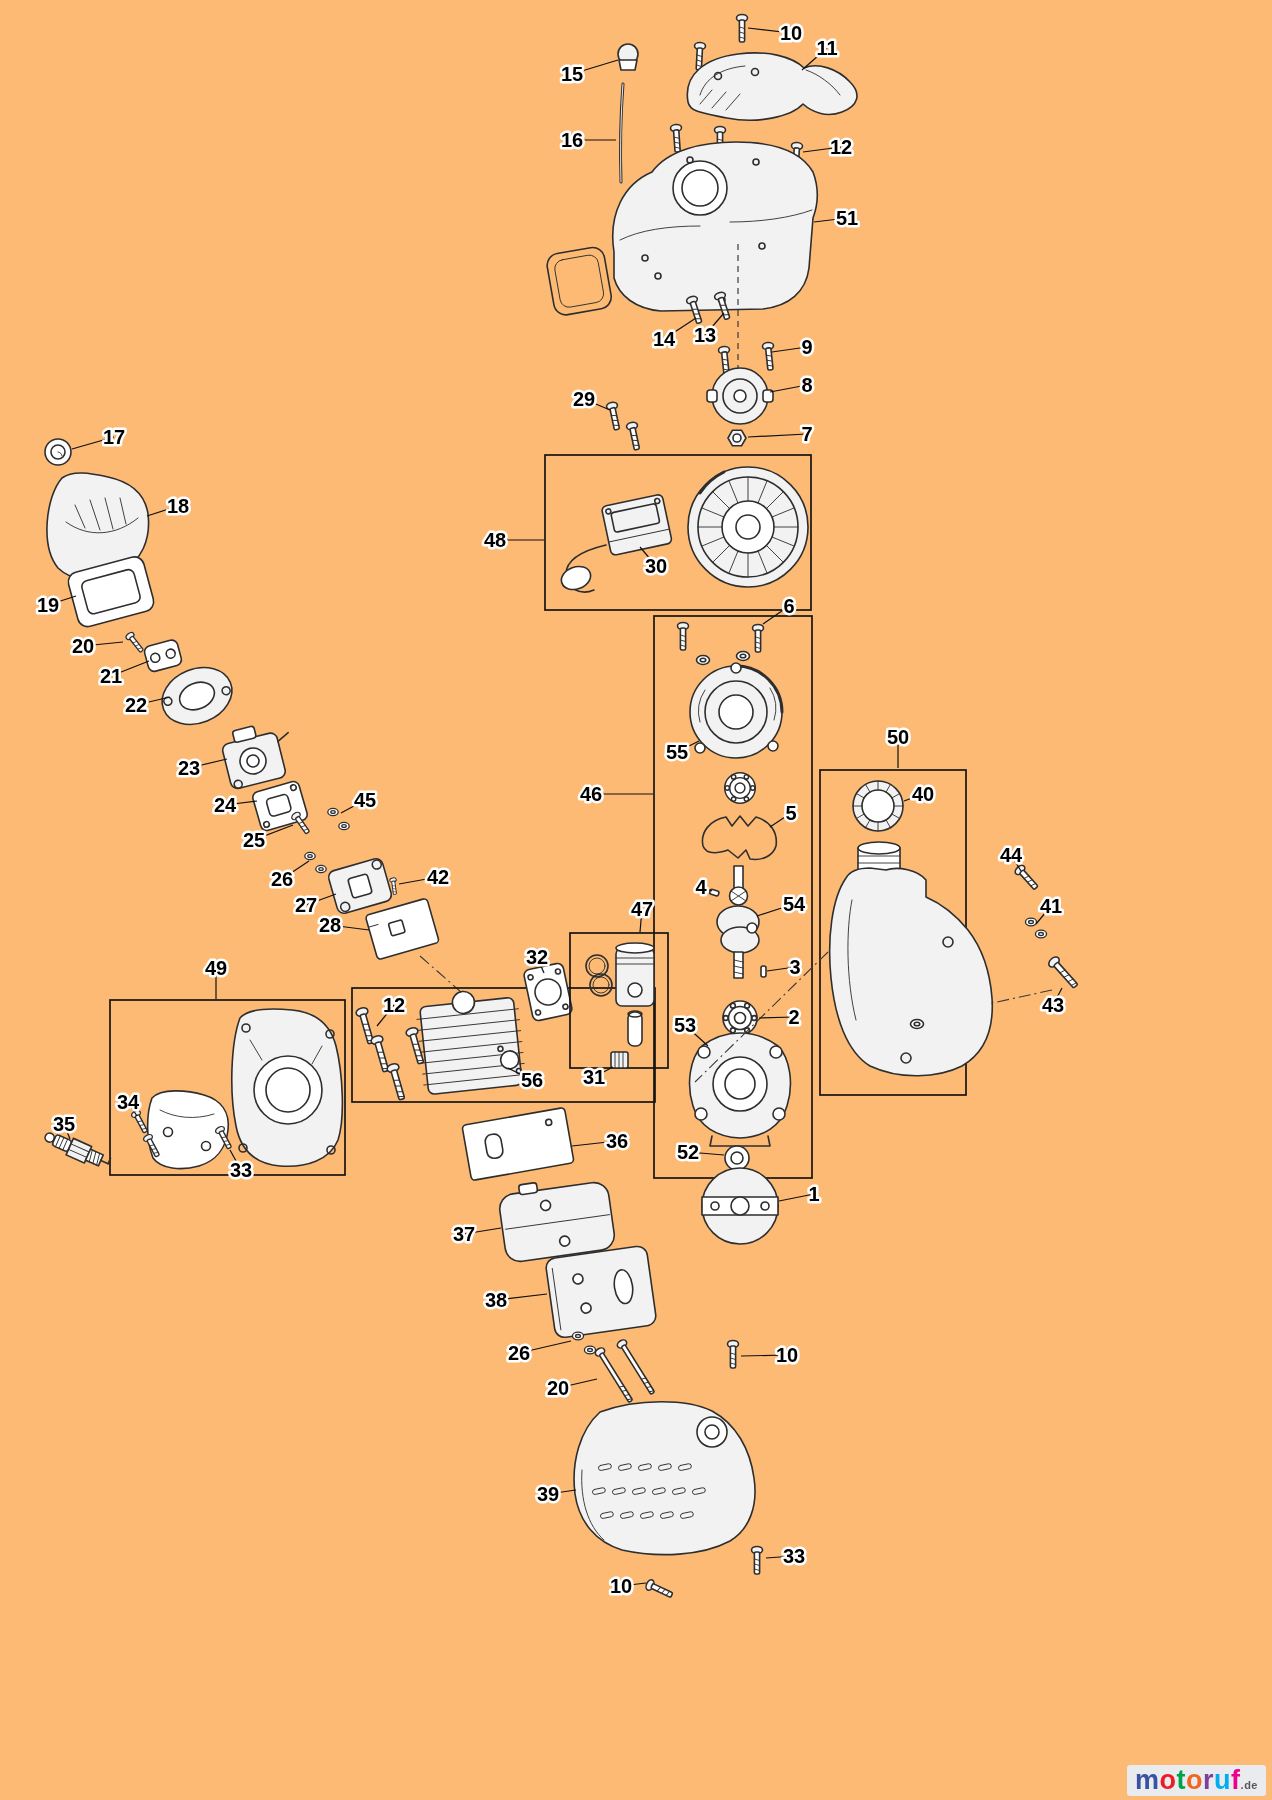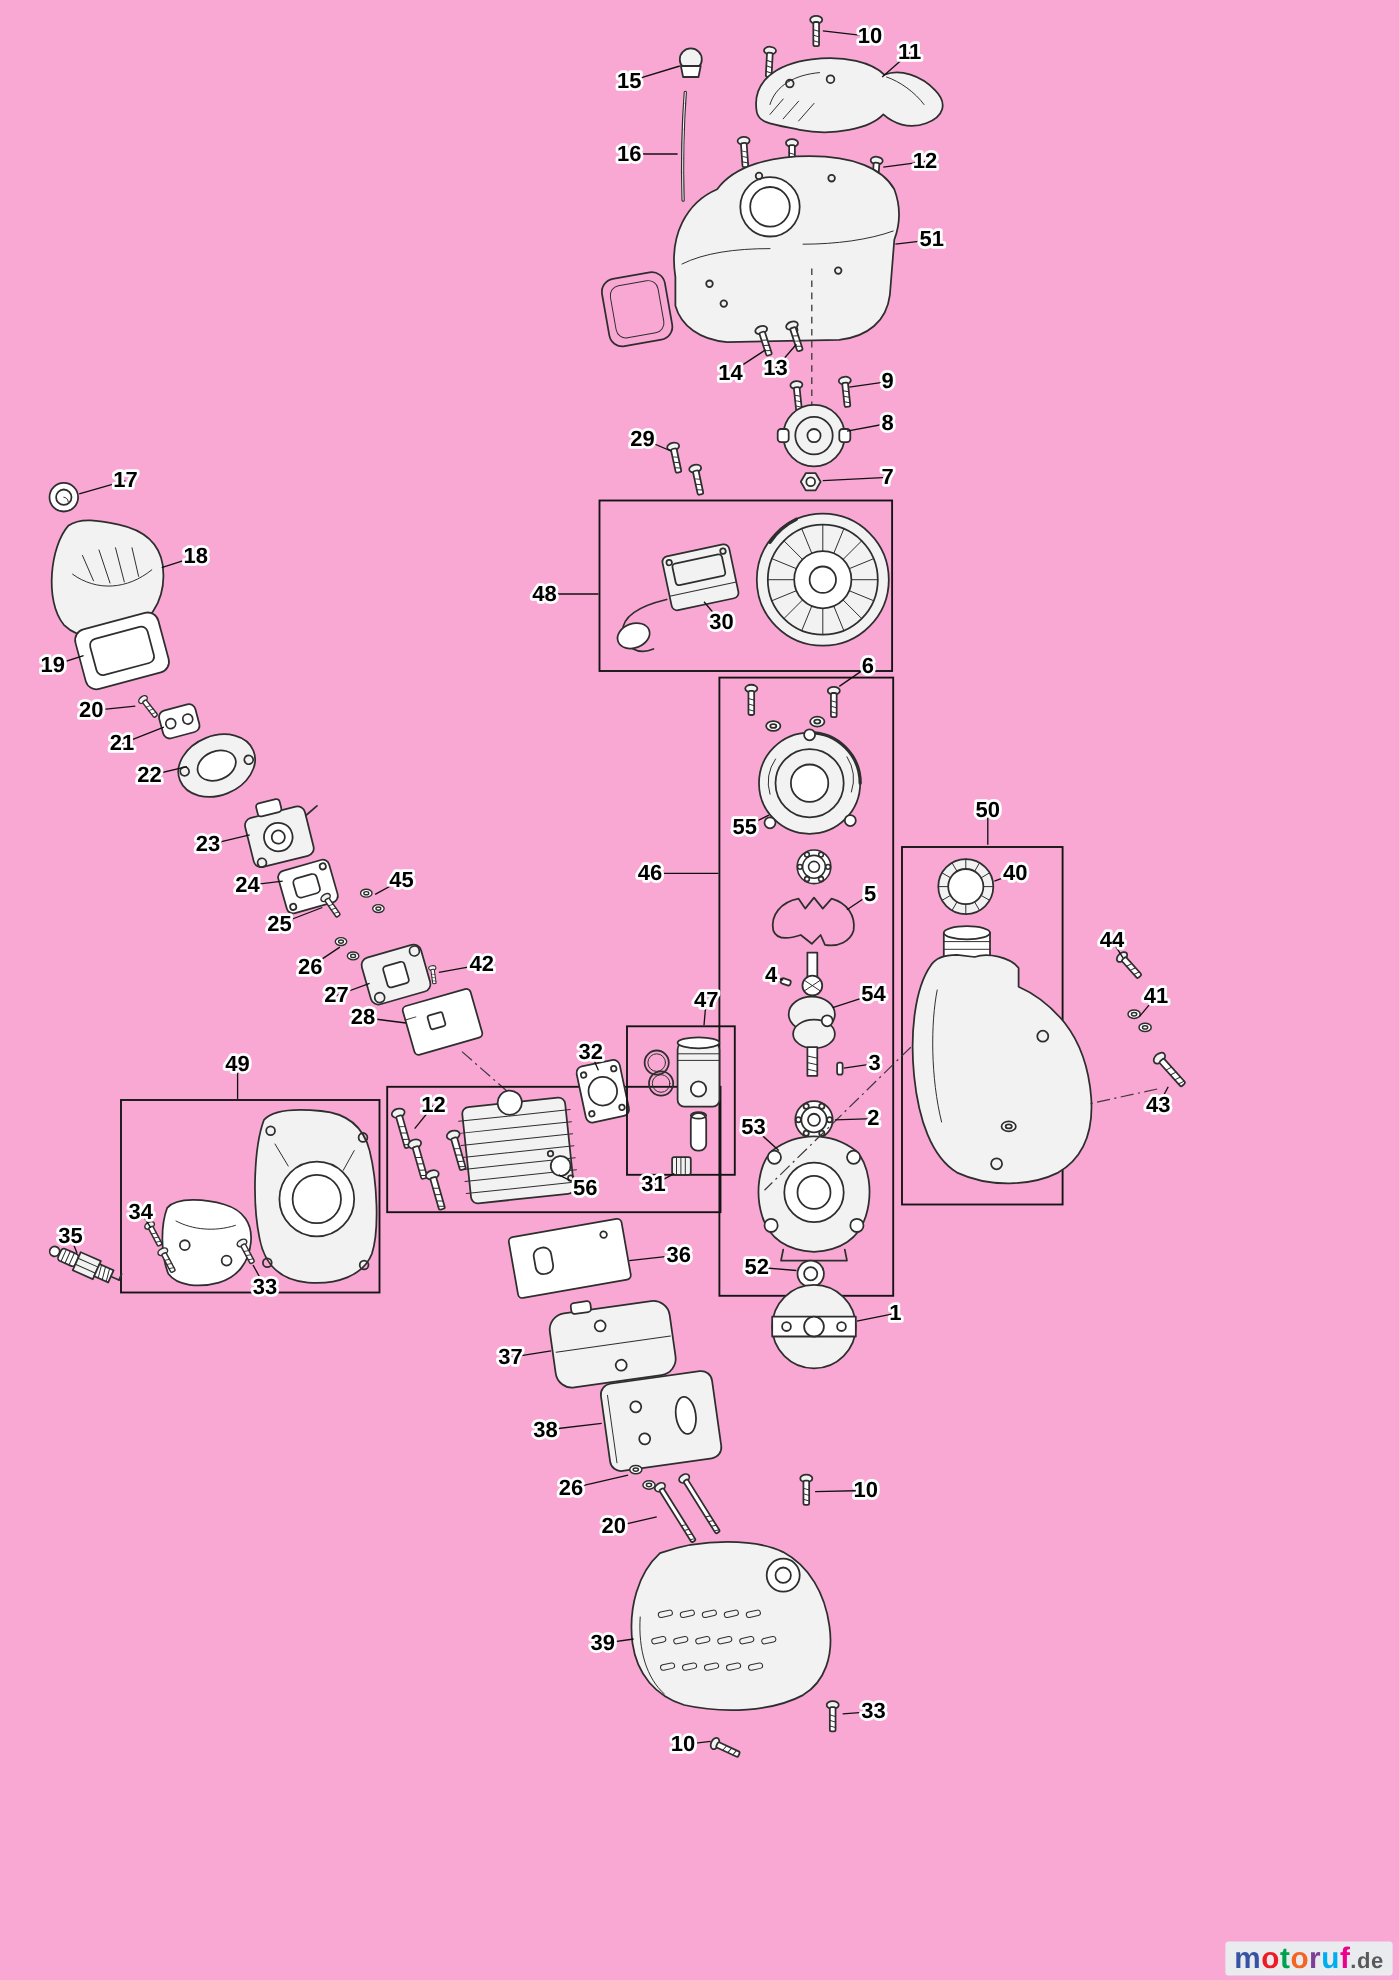--- a/index.html
+++ b/index.html
@@ -24,26 +24,26 @@
     fill:#000; text-anchor:middle; dominant-baseline:central;
     paint-order:stroke; stroke:#ffffff; stroke-width:5px; stroke-linejoin:round;
   }
 
   .watermark {
     position:absolute; right:6px; bottom:4px;
     padding:2px 8px; border-radius:3px;
     font-weight:bold; font-size:27px; letter-spacing:0.5px;
     text-decoration:none; line-height:1;
   }
-  .watermark .suffix { font-size:20px; font-weight:bold; }
+  .watermark .suffix { font-size:11px; font-weight:bold; }
 </style>
 </head>
 <body>
 
-<div class="canvas" style="background: #f9a8d4;">
+<div class="canvas" style="background: #fdba74;">
 
 <svg id="art" width="1272" height="1800" viewBox="0 0 1272 1800" xmlns="http://www.w3.org/2000/svg">
 
   <defs>
     <g id="scr">
       <ellipse cx="0" cy="0" rx="5.5" ry="3.5" class="p fillg"></ellipse>
       <rect x="-2.6" y="2" width="5.2" height="22" rx="1.5" class="p fillw"></rect>
       <line x1="-2.6" y1="9" x2="2.6" y2="10.5" class="p thin"></line>
       <line x1="-2.6" y1="14" x2="2.6" y2="15.5" class="p thin"></line>
       <line x1="-2.6" y1="19" x2="2.6" y2="20.5" class="p thin"></line>

